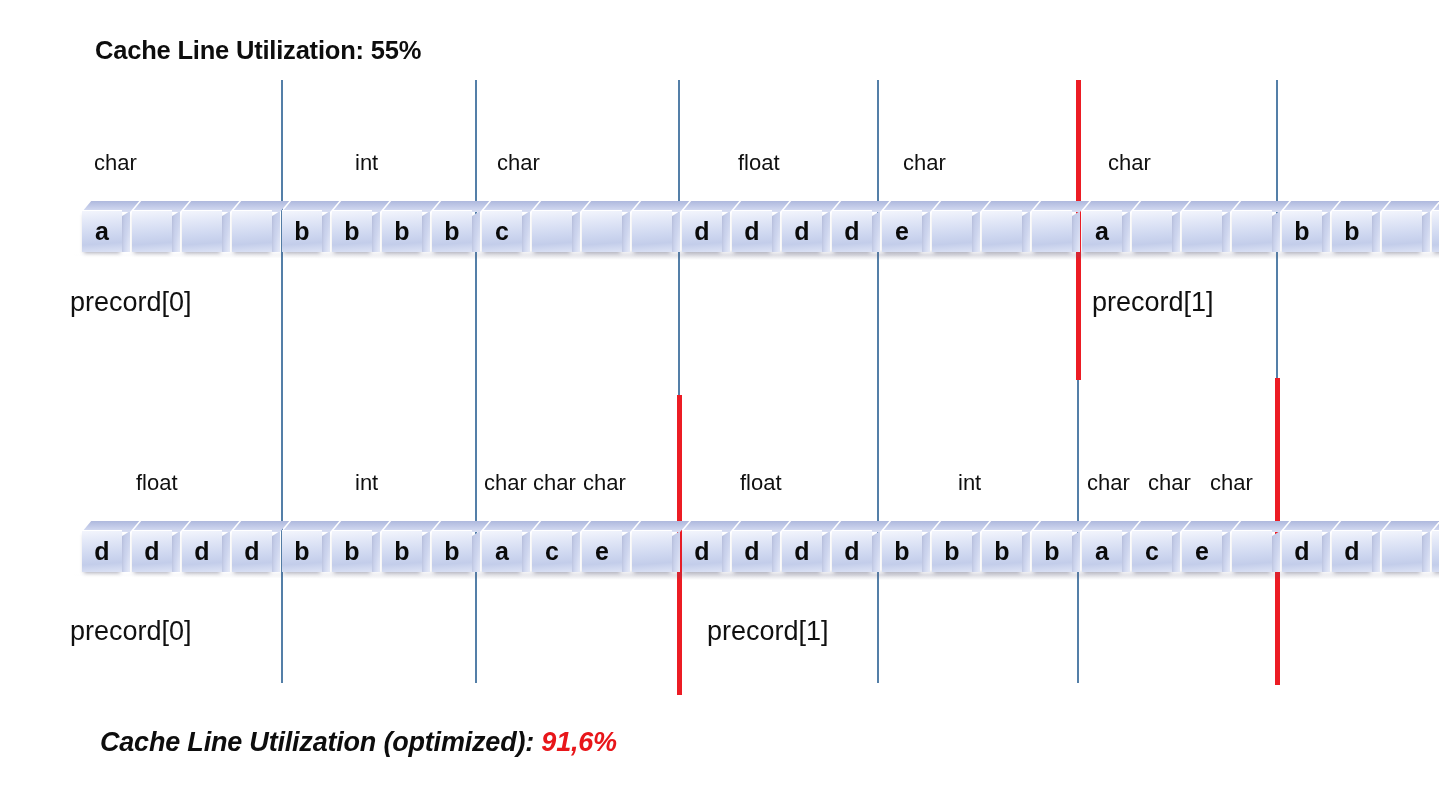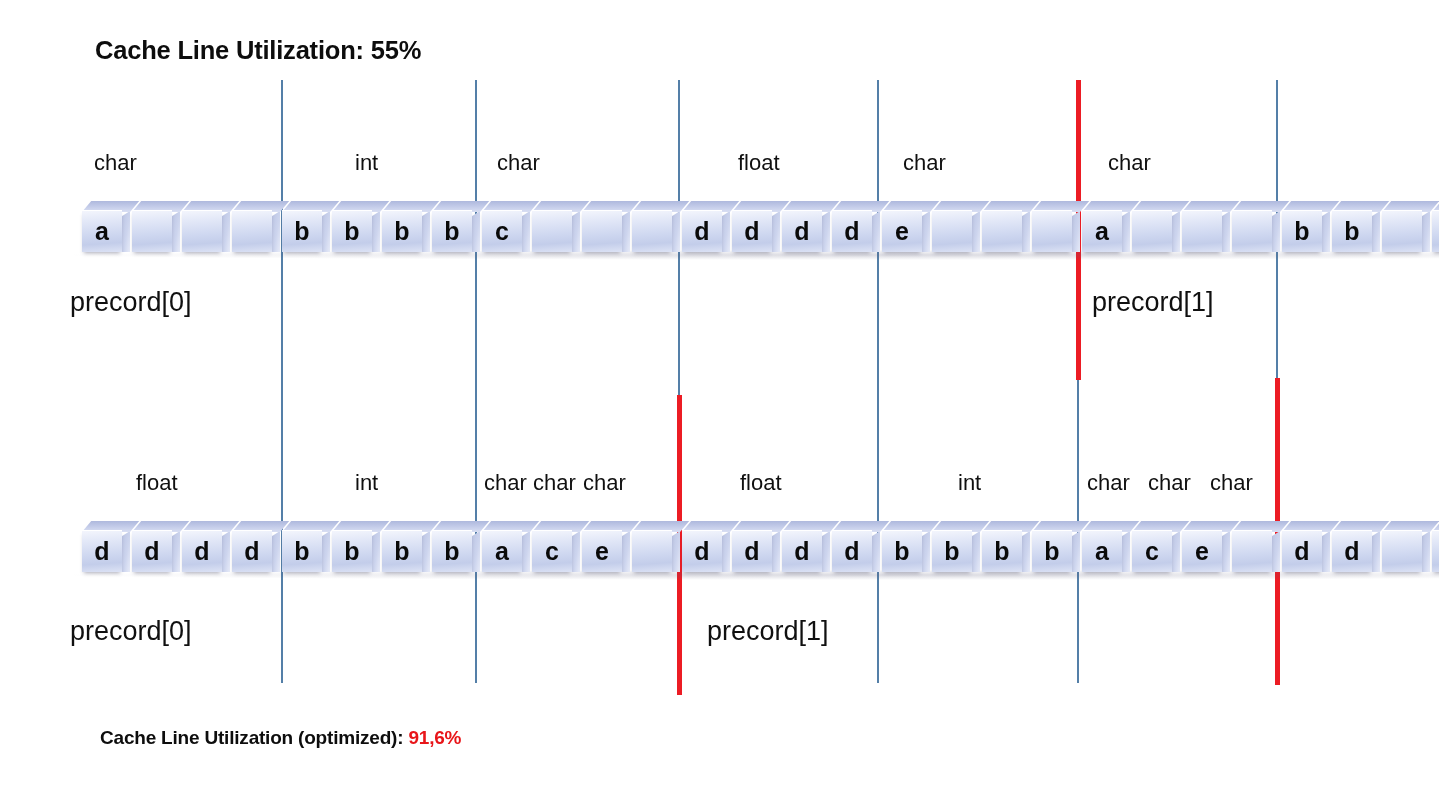--- a/index.html
+++ b/index.html
@@ -14,21 +14,21 @@
 
   
   .title{
     position:absolute;
     font-weight:bold;
     color:#0d0d0d;
     white-space:nowrap;
     letter-spacing:-0.2px;
   }
   #title-top{left:95px;top:36px;font-size:25.5px;}
-  #title-bottom{left:100px;top:727px;font-size:19px;}
+  #title-bottom{left:100px;top:727px;font-size:27px;font-style:italic;}
   .title .accent{color:#e8161a;}
 
   
   .vline{position:absolute;width:2px;}
   .vline.blue{background:#547fa8;width:2px;}
   .vline.red{background:#ec1c24;width:5px;}
 
   
   .typelabel{
     position:absolute;

